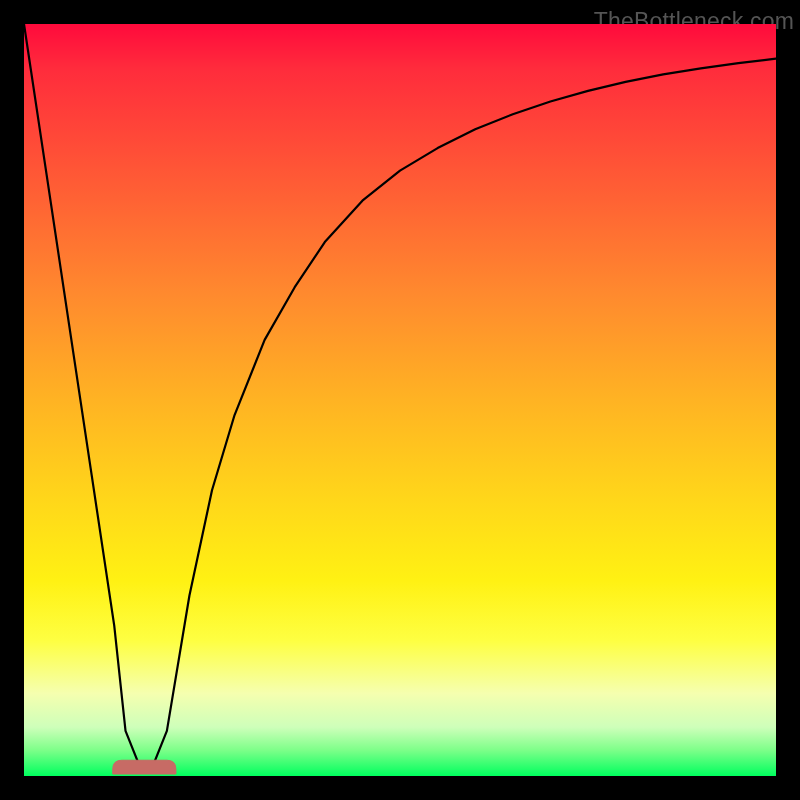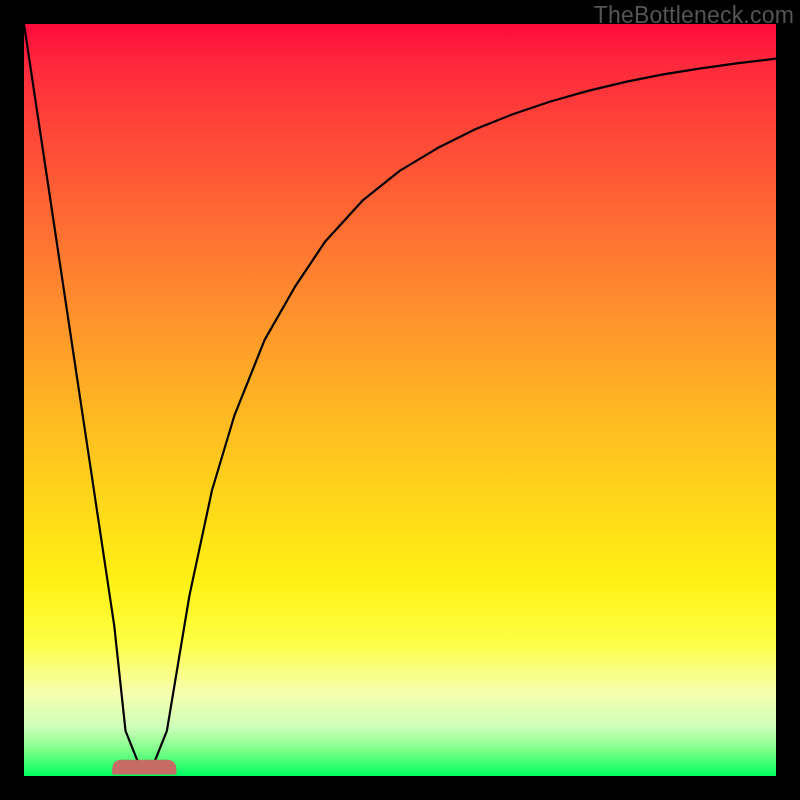--- a/index.html
+++ b/index.html
@@ -36,21 +36,21 @@
       #00ff5e 100%
     );
   }
   .curve-layer {
     position: absolute;
     left: 0; top: 0; width: 100%; height: 100%;
     pointer-events: none;
   }
   .watermark {
     position: absolute;
-    top: 2px;
+    top: 8px;
     right: 6px;
     color: #555555;
     font-size: 23px;
     font-weight: 400;
     letter-spacing: 0.2px;
     font-family: Arial, Helvetica, sans-serif;
   }
 </style>
 </head>
 <body>

